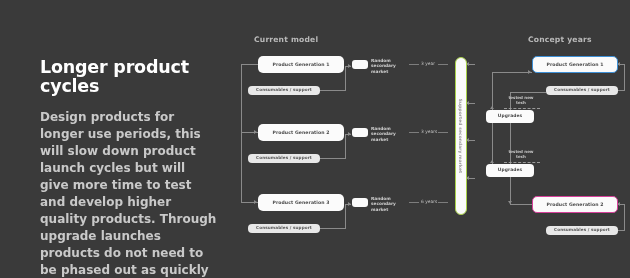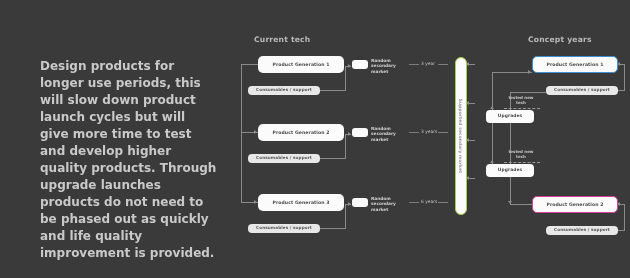--- a/index.html
+++ b/index.html
@@ -186,24 +186,25 @@
     width: 34px;
     z-index: 4;
   }
 </style>
 </head>
 <body>
 
 <div id="slide">
 
   <div id="left-panel">
+    <div id="headline">Longer product cycles</div>
     <div id="body-copy">Design products for longer use periods, this will slow down product launch cycles but will give more time to test and develop higher quality products. Through upgrade launches products do not need to be phased out as quickly and life quality improvement is provided.</div>
   </div>
 
-  <div class="section-heading" id="heading-current">Current tech</div>
+  <div class="section-heading" id="heading-current">Current model</div>
   <div class="section-heading" id="heading-concept">Concept years</div>
 
   <div class="node gen" style="left:258px; top:56px;">Product Generation 1</div>
   <div class="node cons" style="left:248px; top:86px;">Consumables / support</div>
   <div class="node market-chip" style="left:352px; top:60px;"></div>
   <div class="market-label" style="left:371px; top:58px;">Random secondary market</div>
 
   <div class="node gen" style="left:258px; top:124px;">Product Generation 2</div>
   <div class="node cons" style="left:248px; top:154px;">Consumables / support</div>
   <div class="node market-chip" style="left:352px; top:128px;"></div>

